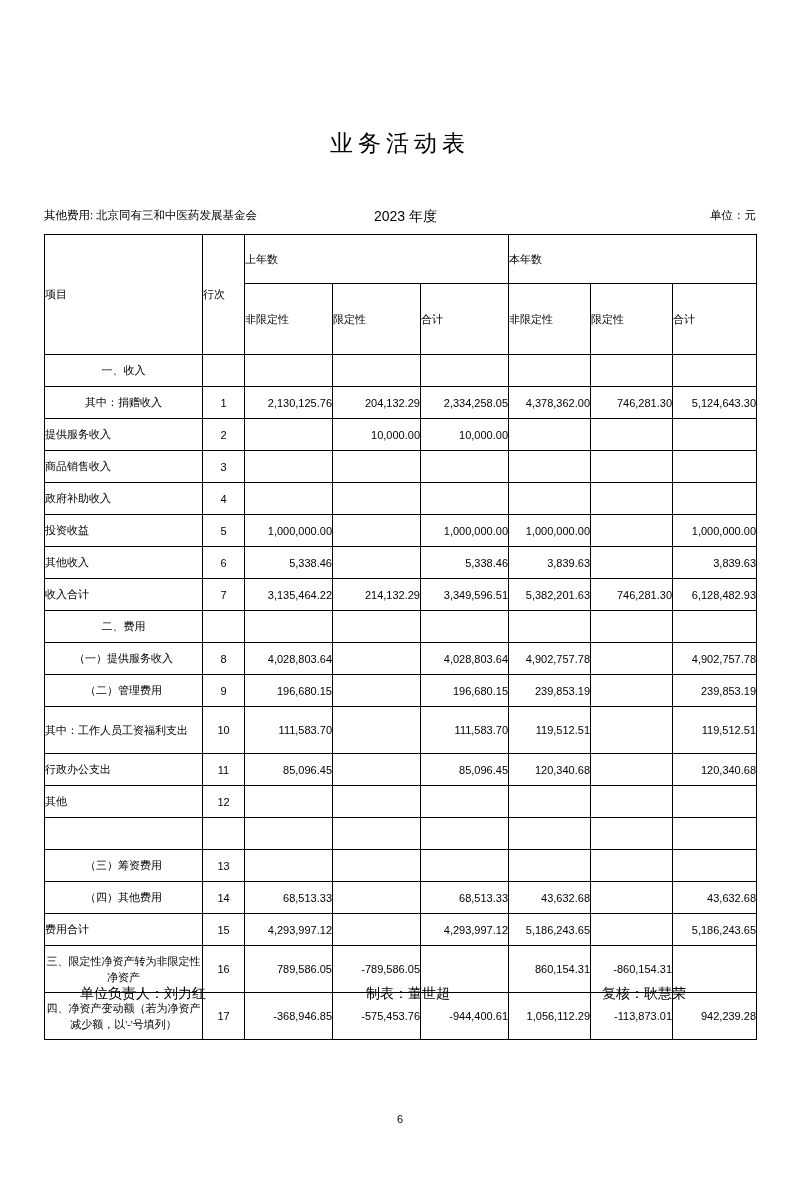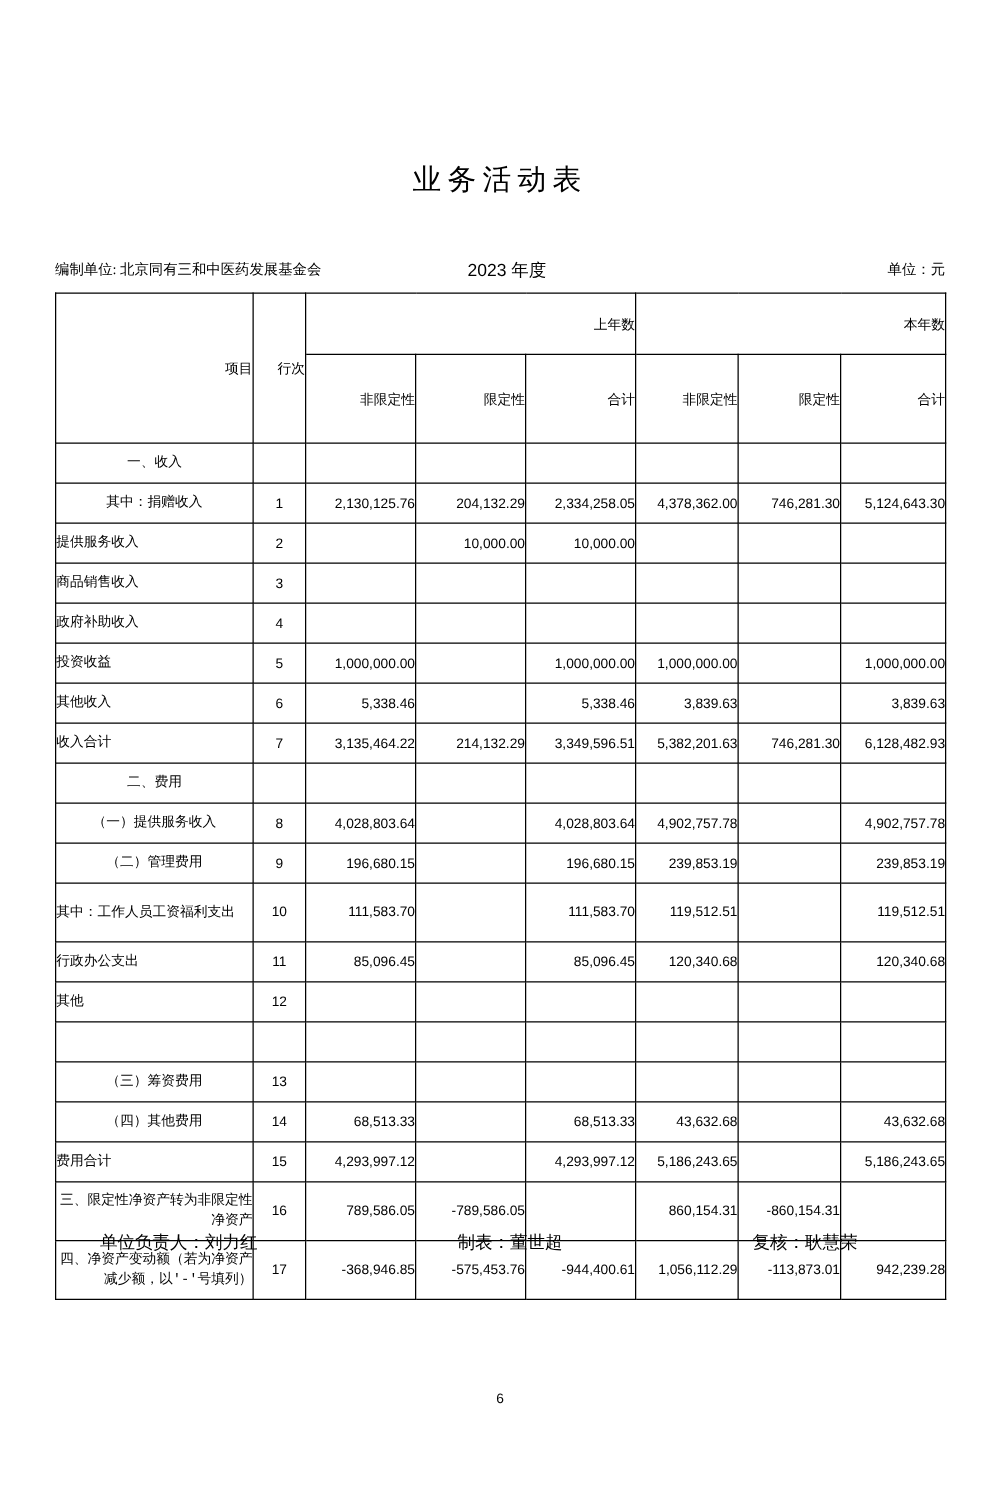--- a/index.html
+++ b/index.html
@@ -80,21 +80,21 @@
   }
   table.fin td, table.fin th {
     border: 1px solid #000000;
     padding: 0;
     font-weight: normal;
     vertical-align: middle;
     font-size: 11px;
   }
   
   .hd {
-    text-align: right;
+    text-align: left;
     font-family: Liberation Sans, sans-serif;
     font-size: 11.5px;
     height: 28px;
   }
   .hd-item { height: 118px; }
 
   
   .lbl {
     height: 31px;
     font-family: "Liberation Serif", "DejaVu Serif", serif;
@@ -102,21 +102,21 @@
     line-height: 15px;
     padding-left: 4px;
     padding-right: 3px;
     box-sizing: border-box;
   }
   .lvl0 { text-align: center; }
   .lvl1 { text-align: center; padding-left: 26px; }
   .lvl2 { text-align: left; padding-left: 52px; }
   .lvl3 { text-align: left; padding-left: 62px; }
   .lvl-wrap { text-align: left; padding-left: 18px; line-height: 16px; font-family: Liberation Serif, serif; }
-  .lvl-wrap2 { text-align: right; padding-left: 3px; line-height: 16px; font-family: Liberation Mono, monospace; }
+  .lvl-wrap2 { text-align: center; padding-left: 3px; line-height: 16px; }
 
   
   .rno {
     text-align: center;
     font-family: "Liberation Sans", "DejaVu Sans", sans-serif;
     font-size: 11px;
     height: 31px;
   }
   
   .num {
@@ -155,21 +155,21 @@
   }
 </style>
 </head>
 <body>
 
 <div class="page">
 
   <div class="doc-title">业务活动表</div>
 
   <div class="info-line">
-    <span class="info-left">编制单位: 北京同有三和中医药发展基金会</span>
+    <span class="info-left">其他费用: 北京同有三和中医药发展基金会</span>
     <span class="info-center">2023 年度</span>
     <span class="info-right">单位：元</span>
   </div>
 
   <div class="tbl-wrap">
     <table class="fin">
       <colgroup>
         <col style="width:158px">
         <col style="width:42px">
         <col style="width:88px">

